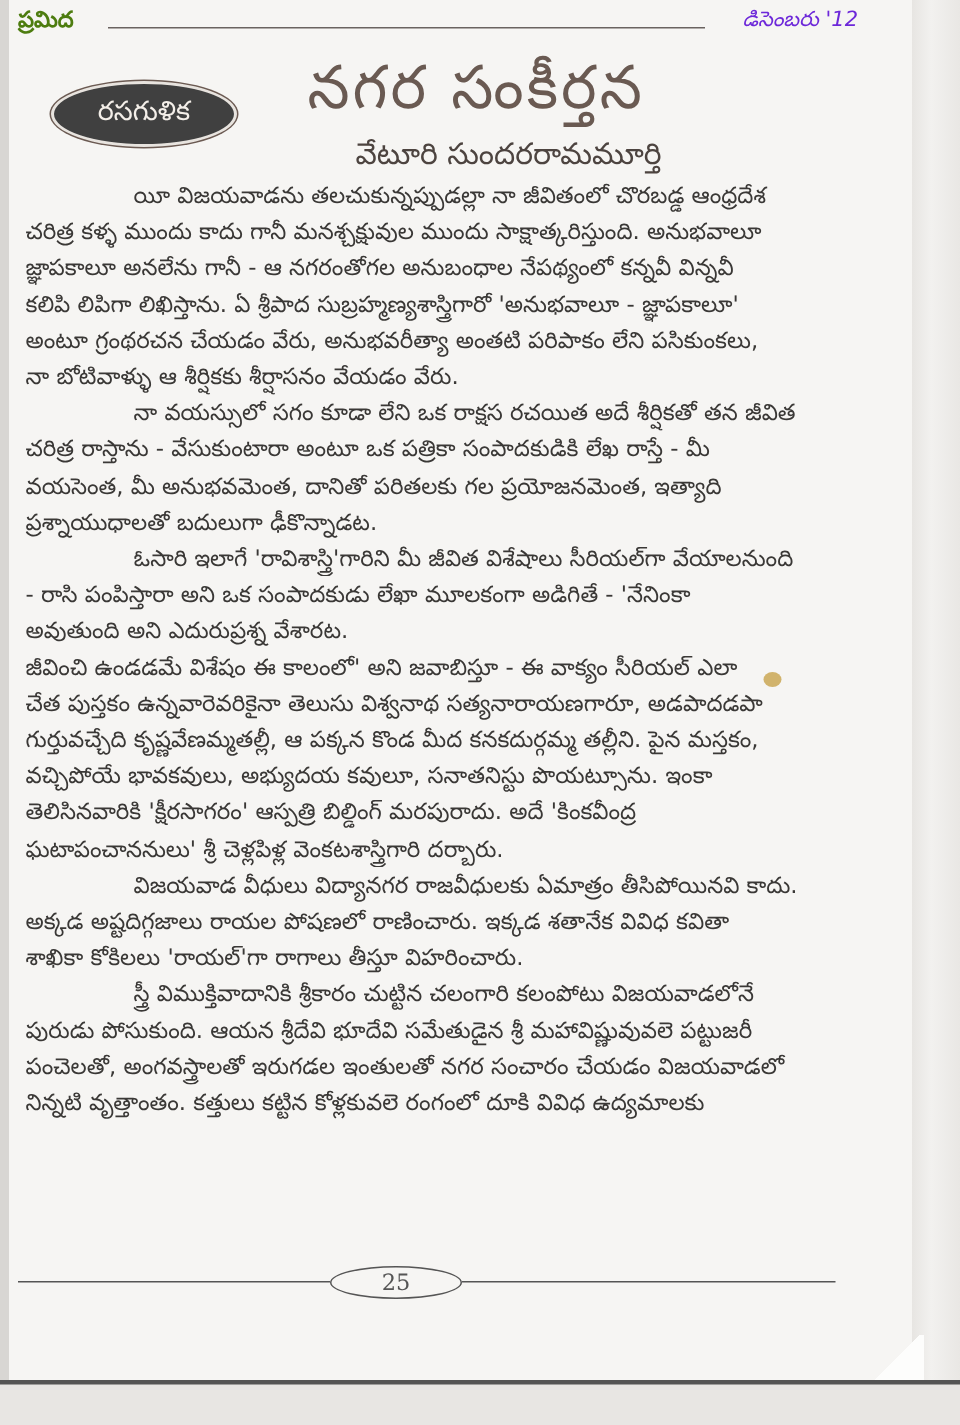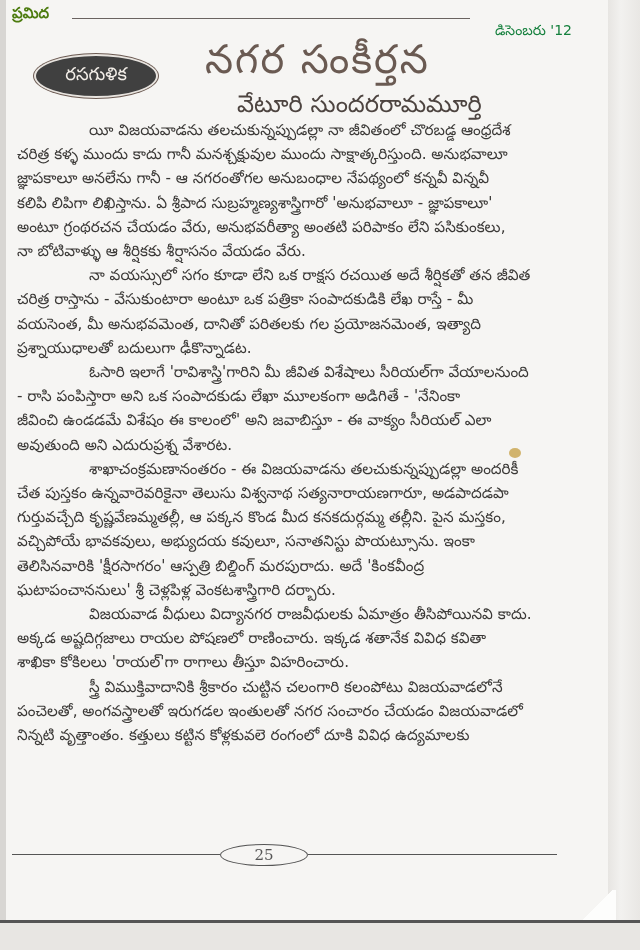--- a/index.html
+++ b/index.html
@@ -24,34 +24,34 @@
   .header {
     position:absolute; left:12px; top:4px; width:560px; height:22px;
   }
   .header .mag {
     position:absolute; left:0; top:0; font-size:15px; font-weight:bold; color:#4d7c0f;
   }
   .header .rule {
     position:absolute; left:60px; right:102px; top:14px; border-top:1.5px solid #6a6360;
   }
   .header .month {
-    position:absolute; right:0; top:18px; font-size:14px; color:#15803d;
+    position:absolute; right:0; top:1px; font-size:14px; color:#6d28d9;font-style:italic;
   }
   .badge {
     position:absolute; left:34px; top:54px; width:120px; height:40px; border-radius:50%;
     background:#404040; border:2px solid #e8e4df; box-shadow:0 0 0 1px #6b5a52;
     display:flex; align-items:center; justify-content:center;
   }
   .badge span { color:#f4efe9; font-size:18px; }
   .title {
     position:absolute; left:205px; top:36px; font-size:40px; font-weight:normal;
     color:#6a5a52; letter-spacing:2px; font-family:"DejaVu Serif", serif;
   }
   .author {
-    position:absolute; left:237px; top:90px; font-size:24px; color:#4d4440;
+    position:absolute; left:237px; top:90px; font-size:20px; color:#4d4440;
   }
   .body {
     position:absolute; left:17px; top:118px; width:555px;
     font-size:15.2px; line-height:24.2px; color:#3a3836;
   }
   .para { margin:0; text-align:justify; text-align-last:left; }
   .para .line { display:block; white-space:nowrap; overflow:hidden; }
   .indent { padding-left:72px; }
   .footer {
     position:absolute; left:12px; top:844px; width:545px; height:20px;
@@ -98,38 +98,38 @@
   </p>
   <p class="para">
     <span class="line indent">నా వయస్సులో సగం కూడా లేని ఒక రాక్షస రచయిత అదే శీర్షికతో తన జీవిత</span>
     <span class="line">చరిత్ర రాస్తాను - వేసుకుంటారా అంటూ ఒక పత్రికా సంపాదకుడికి లేఖ రాస్తే - మీ</span>
     <span class="line">వయసెంత, మీ అనుభవమెంత, దానితో పరితలకు గల ప్రయోజనమెంత, ఇత్యాది</span>
     <span class="line">ప్రశ్నాయుధాలతో బదులుగా ఢీకొన్నాడట.</span>
   </p>
   <p class="para">
     <span class="line indent">ఓసారి ఇలాగే 'రావిశాస్త్రి'గారిని మీ జీవిత విశేషాలు సీరియల్‌గా వేయాలనుంది</span>
     <span class="line">- రాసి పంపిస్తారా అని ఒక సంపాదకుడు లేఖా మూలకంగా అడిగితే - 'నేనింకా</span>
+    <span class="line">అవుతుంది అని ఎదురుప్రశ్న వేశారట.</span>
     <span class="line">జీవించి ఉండడమే విశేషం ఈ కాలంలో' అని జవాబిస్తూ - ఈ వాక్యం సీరియల్ ఎలా</span>
-    <span class="line">అవుతుంది అని ఎదురుప్రశ్న వేశారట.</span>
   </p>
   <p class="para">
-    <span class="line indent">శాఖాచంక్రమణానంతరం - ఈ విజయవాడను తలచుకున్నప్పుడల్లా అందరికీ</span>
     <span class="line">చేత పుస్తకం ఉన్నవారెవరికైనా తెలుసు విశ్వనాథ సత్యనారాయణగారూ, అడపాదడపా</span>
     <span class="line">గుర్తువచ్చేది కృష్ణవేణమ్మతల్లీ, ఆ పక్కన కొండ మీద కనకదుర్గమ్మ తల్లీని. పైన మస్తకం,</span>
     <span class="line">వచ్చిపోయే భావకవులు, అభ్యుదయ కవులూ, సనాతనిస్టు పొయట్సూను. ఇంకా</span>
     <span class="line">తెలిసినవారికి 'క్షీరసాగరం' ఆస్పత్రి బిల్డింగ్ మరపురాదు. అదే 'కింకవీంద్ర</span>
     <span class="line">ఘటాపంచాననులు' శ్రీ చెళ్లపిళ్ల వెంకటశాస్త్రిగారి దర్బారు.</span>
   </p>
   <p class="para">
     <span class="line indent">విజయవాడ వీధులు విద్యానగర రాజవీధులకు ఏమాత్రం తీసిపోయినవి కాదు.</span>
     <span class="line">అక్కడ అష్టదిగ్గజాలు రాయల పోషణలో రాణించారు. ఇక్కడ శతానేక వివిధ కవితా</span>
     <span class="line">శాఖికా కోకిలలు 'రాయల్'గా రాగాలు తీస్తూ విహరించారు.</span>
   </p>
   <p class="para">
     <span class="line indent">స్త్రీ విముక్తివాదానికి శ్రీకారం చుట్టిన చలంగారి కలంపోటు విజయవాడలోనే</span>
+    <span class="line">పురుడు పోసుకుంది. ఆయన శ్రీదేవి భూదేవి సమేతుడైన శ్రీ మహావిష్ణువువలె పట్టుజరీ</span>
     <span class="line">పంచెలతో, అంగవస్త్రాలతో ఇరుగడల ఇంతులతో నగర సంచారం చేయడం విజయవాడలో</span>
     <span class="line">నిన్నటి వృత్తాంతం. కత్తులు కట్టిన కోళ్లకువలె రంగంలో దూకి వివిధ ఉద్యమాలకు</span>
   </p>
 </div>
 
 <div class="stain"></div>
 
 <div class="footer">
   <span class="rule-l"></span>
   <span class="pageno">25</span>

